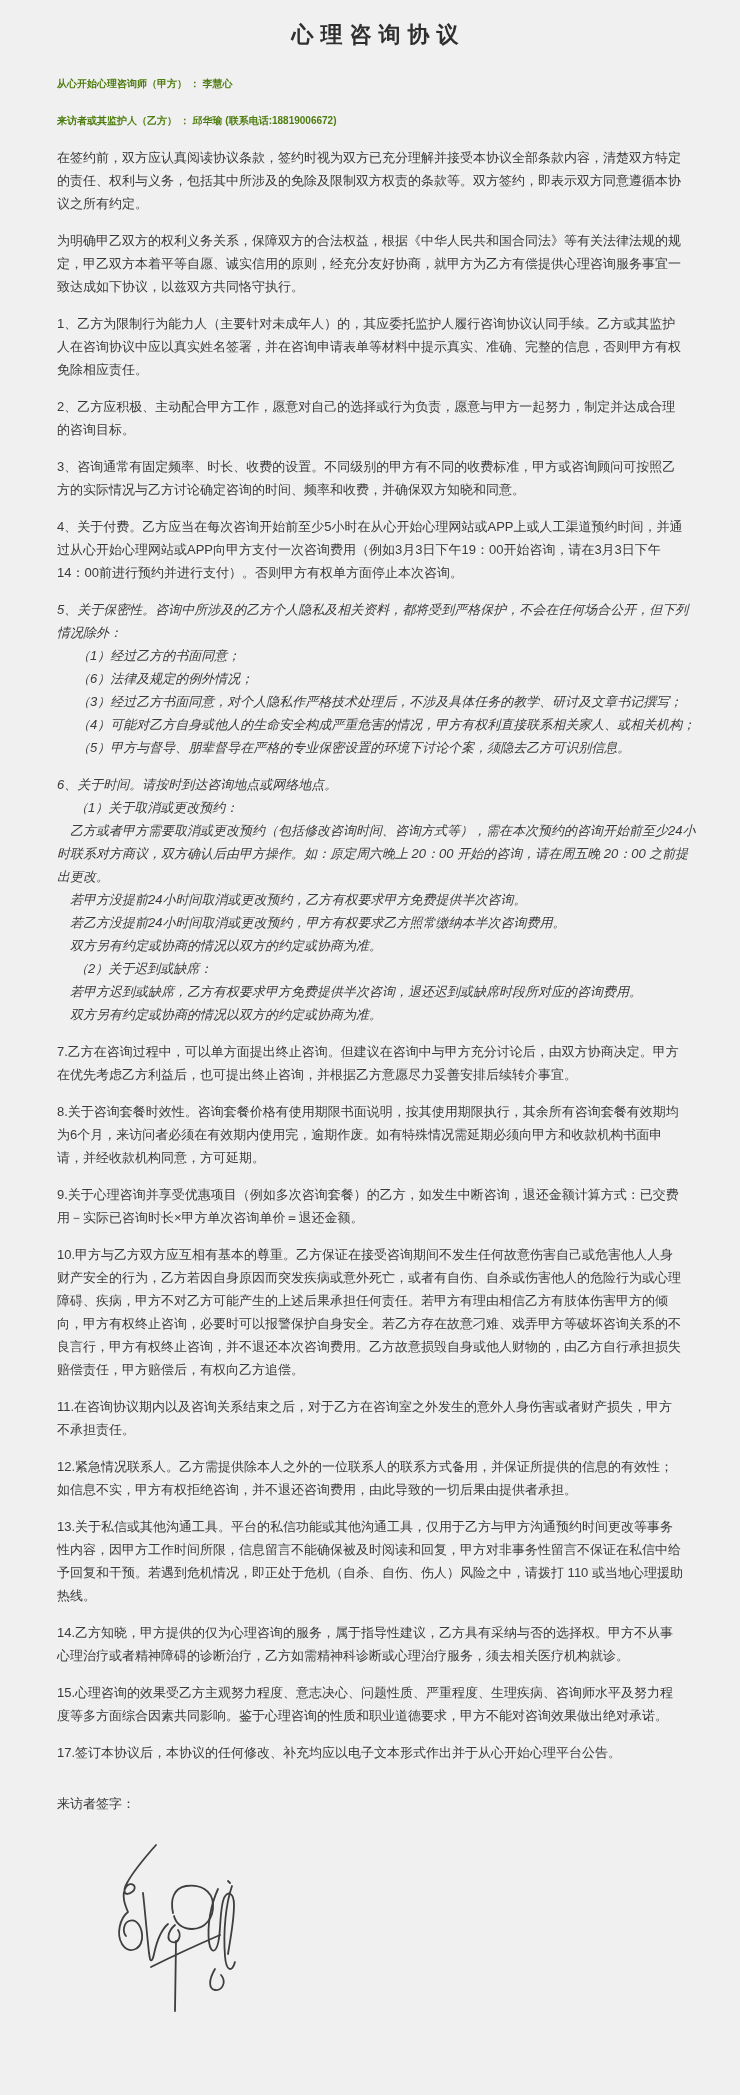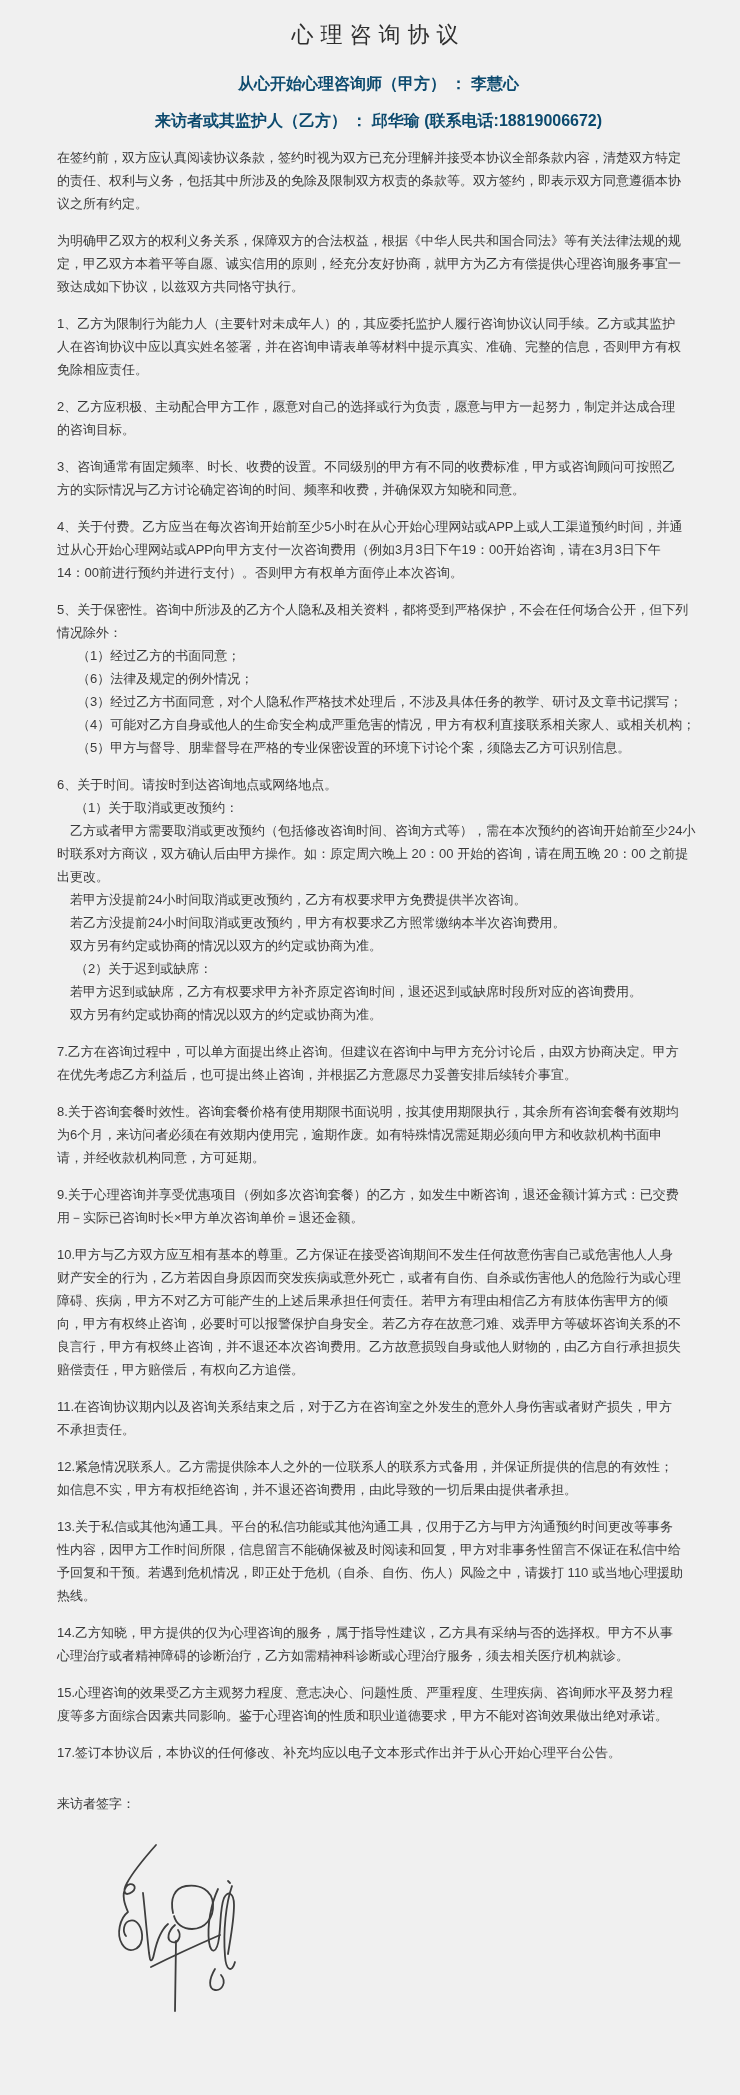--- a/index.html
+++ b/index.html
@@ -15,43 +15,43 @@
     padding: 12px 40px 30px 57px;
     background: #f0f0f0;
     font-family: "Liberation Sans", "DejaVu Sans", sans-serif;
     font-size: 13px;
     line-height: 23px;
     color: #3a3a3a;
     -webkit-font-smoothing: antialiased;
   }
   .doc-title {
     font-size: 22px;
-    font-weight: 400;
+    font-weight: 700;
     letter-spacing: 7px;
     text-align: center;
     color: #2f2f2f;
     margin: 8px 0 22px 0;
     line-height: 30px;
   }
   .party-line {
     font-weight: 700;
-    font-size: 16px;
-    color: #0c4a6e;
+    font-size: 10px;
+    color: #4d7c0f;
     margin: 0 0 14px 0;
     line-height: 23px;
-    text-align: center;
   }
   .para {
     margin: 0 16px 14px 0;
   }
   .clause-group {
     margin: 0 0 14px 0;
   }
   .clause-group p {
     margin: 0;
+    font-style: italic;
   }
   .list-item {
     padding-left: 20px;
   }
   .sub-head {
     padding-left: 18px;
   }
   .sub-para {
     text-indent: 13px;
   }
@@ -94,21 +94,21 @@
   </div>
 
   <div class="clause-group">
     <p>6、关于时间。请按时到达咨询地点或网络地点。</p>
     <p class="sub-head">（1）关于取消或更改预约：</p>
     <p class="sub-para">乙方或者甲方需要取消或更改预约（包括修改咨询时间、咨询方式等），需在本次预约的咨询开始前至少24小时联系对方商议，双方确认后由甲方操作。如：原定周六晚上 20：00 开始的咨询，请在周五晚 20：00 之前提出更改。</p>
     <p class="sub-para">若甲方没提前24小时间取消或更改预约，乙方有权要求甲方免费提供半次咨询。</p>
     <p class="sub-para">若乙方没提前24小时间取消或更改预约，甲方有权要求乙方照常缴纳本半次咨询费用。</p>
     <p class="sub-para">双方另有约定或协商的情况以双方的约定或协商为准。</p>
     <p class="sub-head">（2）关于迟到或缺席：</p>
-    <p class="sub-para">若甲方迟到或缺席，乙方有权要求甲方补齐原定咨询时间，退还迟到或缺席时段所对应的咨询费用。</p>
+    <p class="sub-para">若甲方迟到或缺席，乙方有权要求甲方免费提供半次咨询，退还迟到或缺席时段所对应的咨询费用。</p>
     <p class="sub-para">双方另有约定或协商的情况以双方的约定或协商为准。</p>
   </div>
 
   <p class="para">7.乙方在咨询过程中，可以单方面提出终止咨询。但建议在咨询中与甲方充分讨论后，由双方协商决定。甲方在优先考虑乙方利益后，也可提出终止咨询，并根据乙方意愿尽力妥善安排后续转介事宜。</p>
   <p class="para">8.关于咨询套餐时效性。咨询套餐价格有使用期限书面说明，按其使用期限执行，其余所有咨询套餐有效期均为6个月，来访问者必须在有效期内使用完，逾期作废。如有特殊情况需延期必须向甲方和收款机构书面申请，并经收款机构同意，方可延期。</p>
   <p class="para">9.关于心理咨询并享受优惠项目（例如多次咨询套餐）的乙方，如发生中断咨询，退还金额计算方式：已交费用－实际已咨询时长×甲方单次咨询单价＝退还金额。</p>
   <p class="para">10.甲方与乙方双方应互相有基本的尊重。乙方保证在接受咨询期间不发生任何故意伤害自己或危害他人人身财产安全的行为，乙方若因自身原因而突发疾病或意外死亡，或者有自伤、自杀或伤害他人的危险行为或心理障碍、疾病，甲方不对乙方可能产生的上述后果承担任何责任。若甲方有理由相信乙方有肢体伤害甲方的倾向，甲方有权终止咨询，必要时可以报警保护自身安全。若乙方存在故意刁难、戏弄甲方等破坏咨询关系的不良言行，甲方有权终止咨询，并不退还本次咨询费用。乙方故意损毁自身或他人财物的，由乙方自行承担损失赔偿责任，甲方赔偿后，有权向乙方追偿。</p>
   <p class="para">11.在咨询协议期内以及咨询关系结束之后，对于乙方在咨询室之外发生的意外人身伤害或者财产损失，甲方不承担责任。</p>
   <p class="para">12.紧急情况联系人。乙方需提供除本人之外的一位联系人的联系方式备用，并保证所提供的信息的有效性；如信息不实，甲方有权拒绝咨询，并不退还咨询费用，由此导致的一切后果由提供者承担。</p>
   <p class="para">13.关于私信或其他沟通工具。平台的私信功能或其他沟通工具，仅用于乙方与甲方沟通预约时间更改等事务性内容，因甲方工作时间所限，信息留言不能确保被及时阅读和回复，甲方对非事务性留言不保证在私信中给予回复和干预。若遇到危机情况，即正处于危机（自杀、自伤、伤人）风险之中，请拨打 110 或当地心理援助热线。</p>

